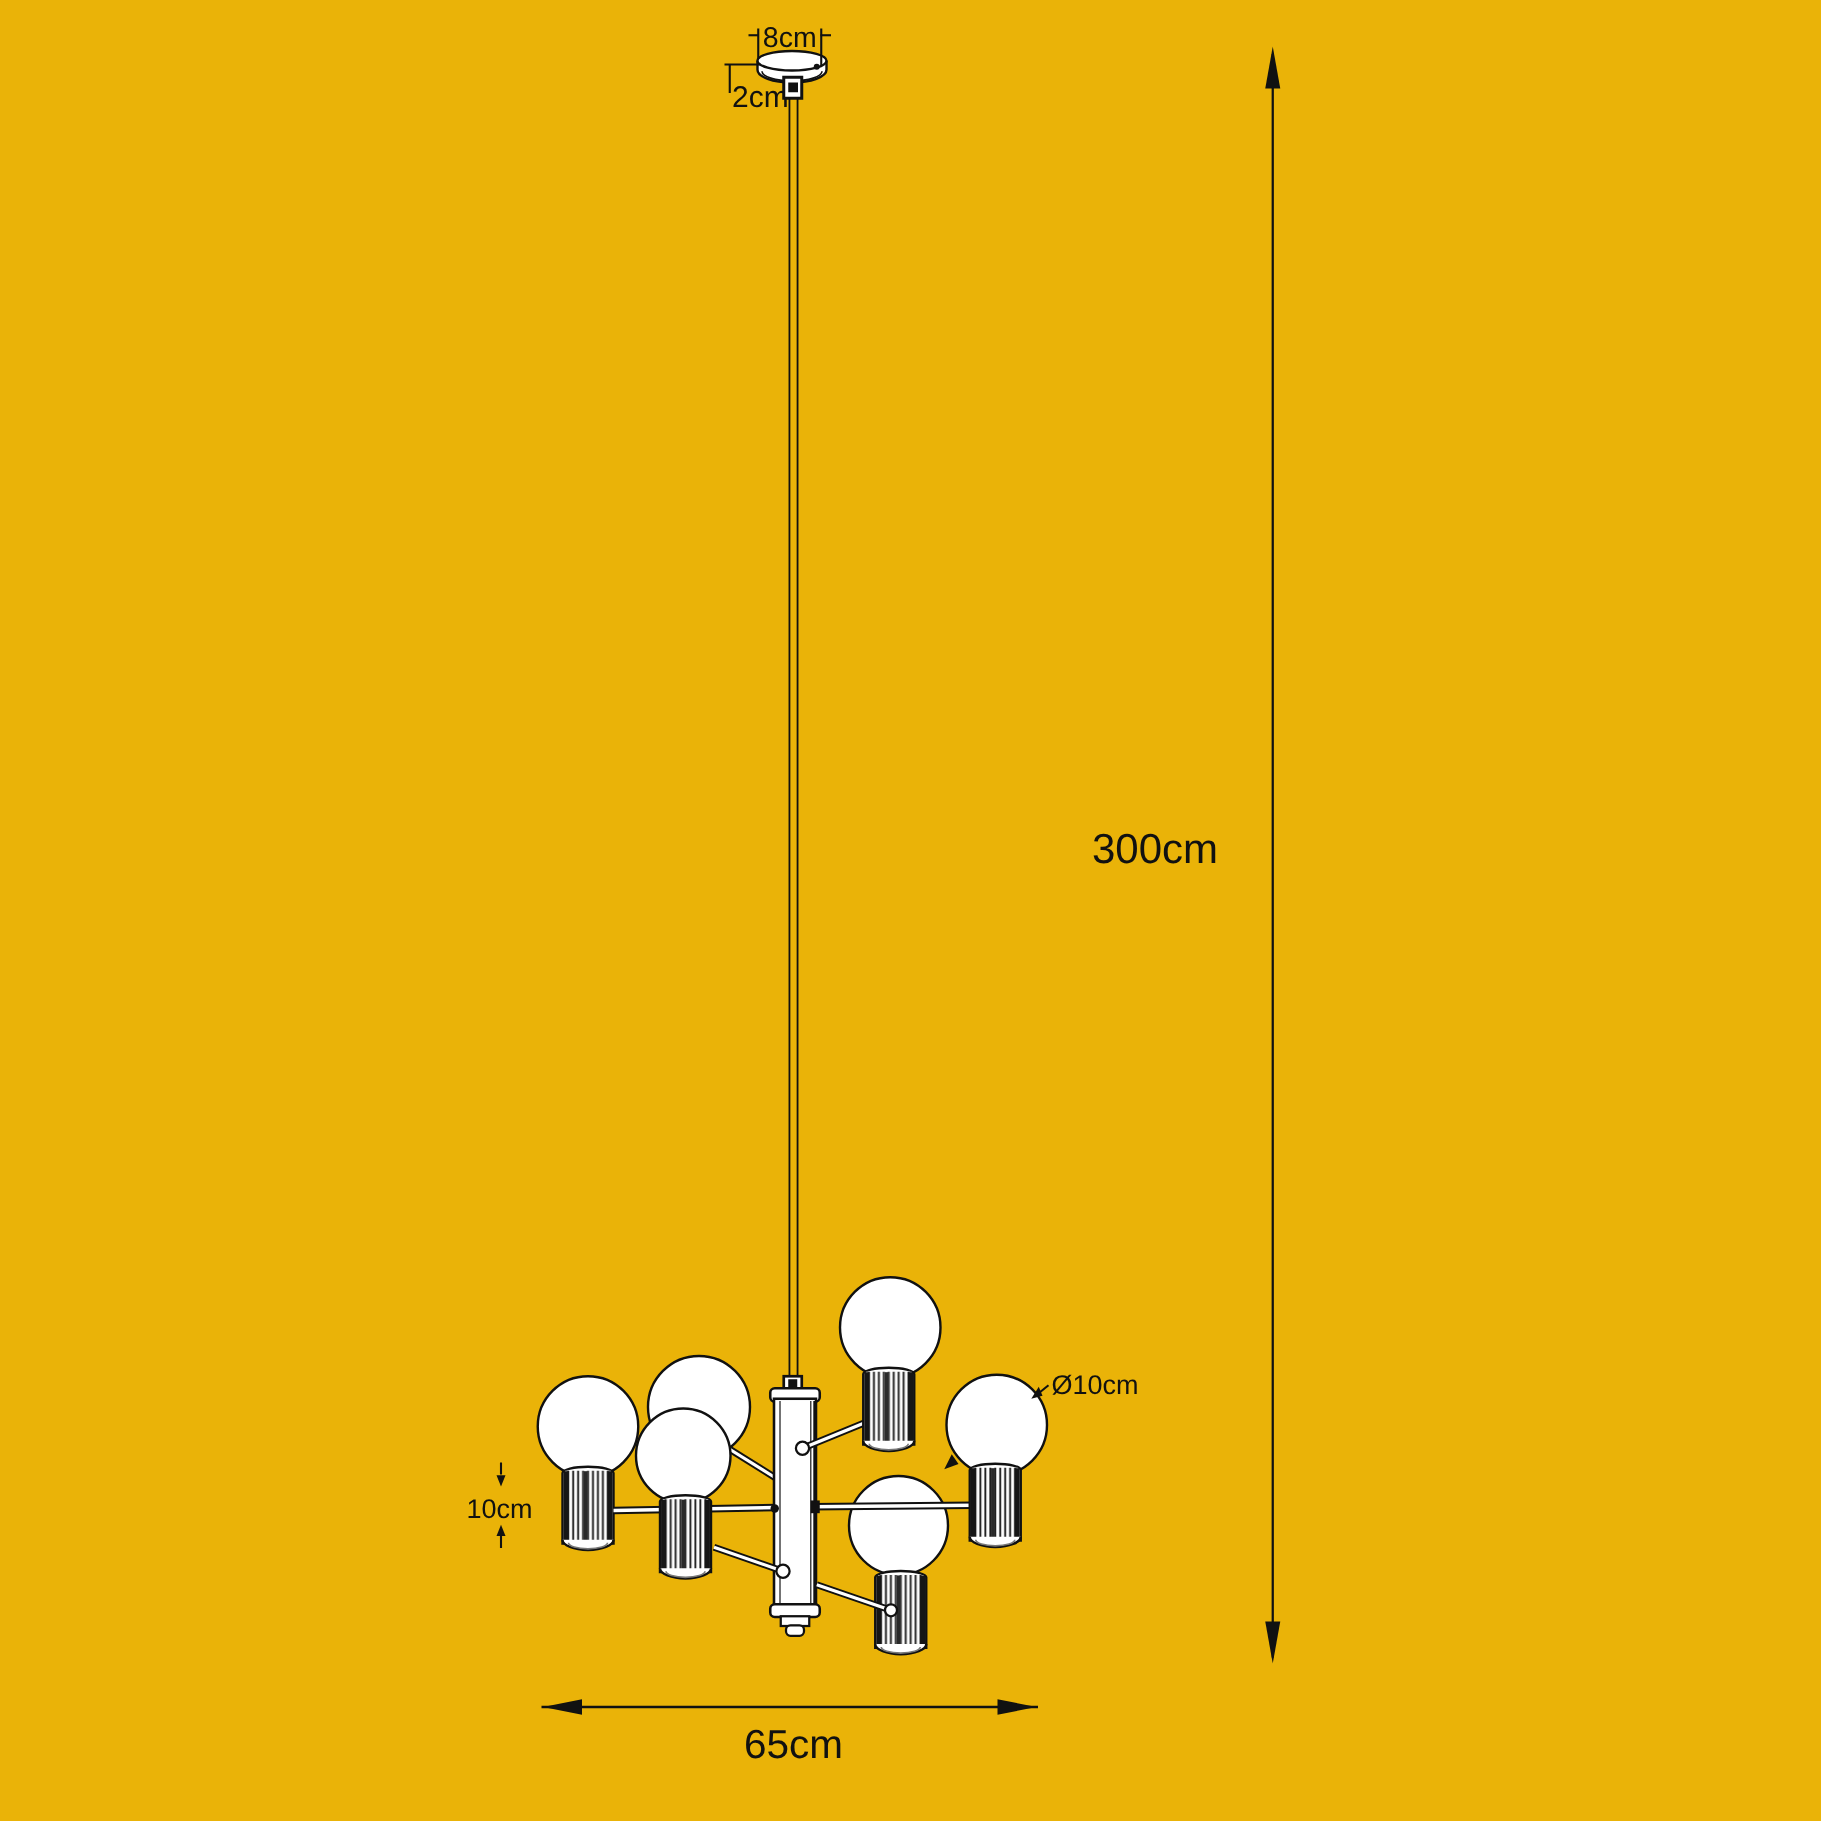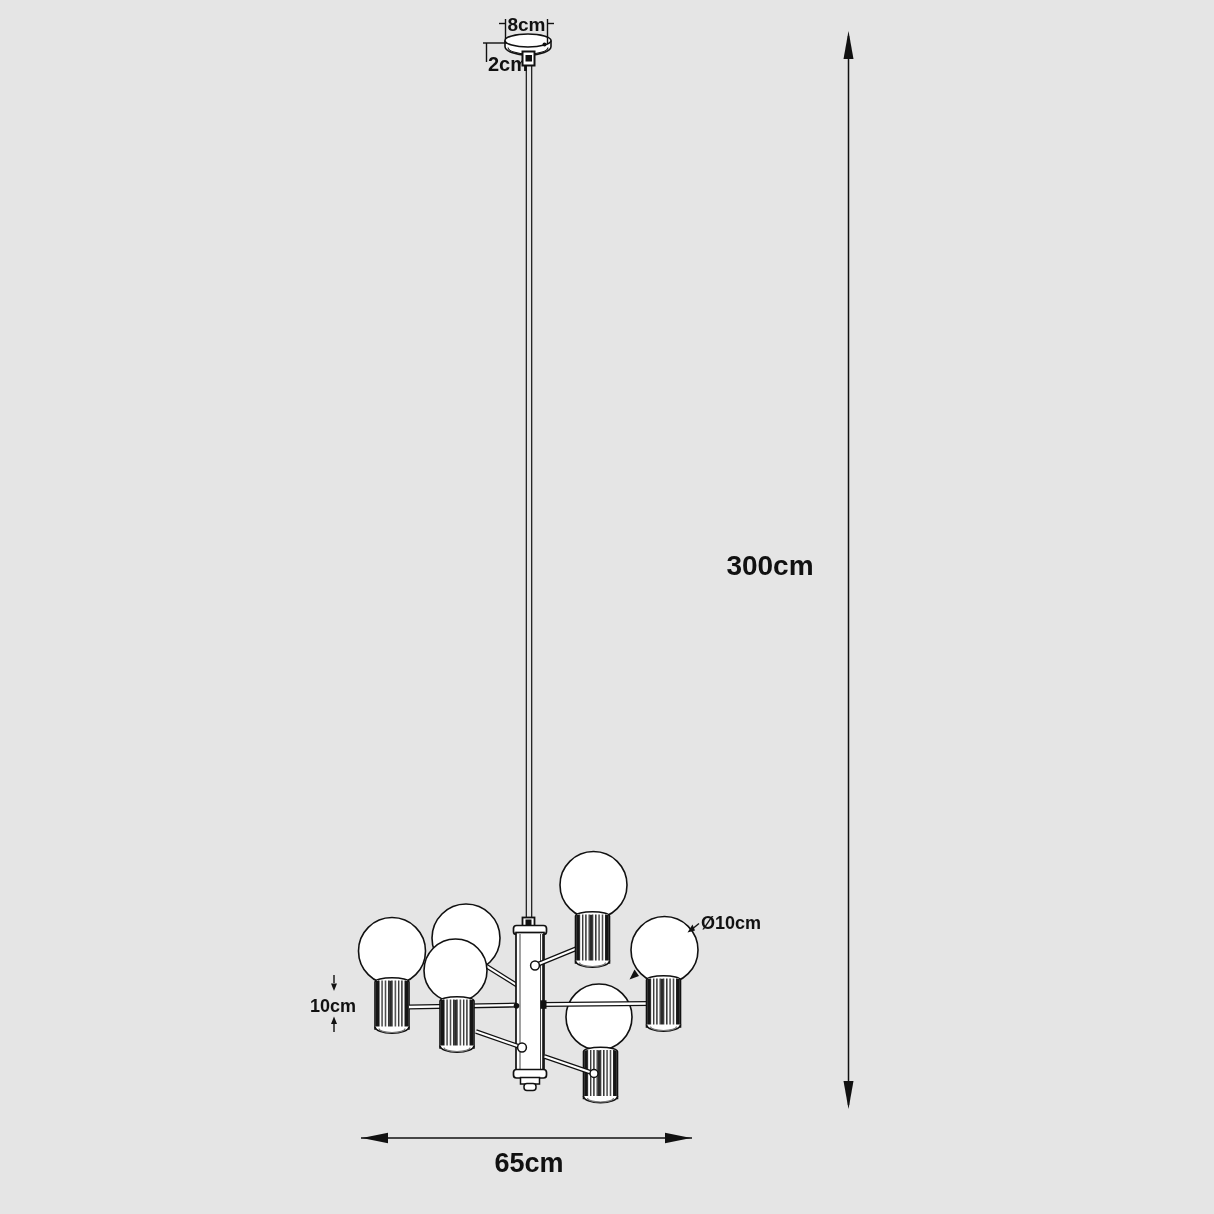--- a/index.html
+++ b/index.html
@@ -1,22 +1,21 @@
 <!DOCTYPE html>
 <html><head>
 <meta charset="utf-8">
 <style>
   html,body{margin:0;padding:0;background:#fff;}
   .stage{
     position:relative;
     width:1214px;height:1214px;
-    background:#e5e5e5;
+    background:#eab308;
     font-family:"Liberation Sans", sans-serif;
     overflow:hidden;
-    font-weight:bold;
   }
   svg{display:block;}
   text{
     font-family:"Liberation Sans", sans-serif;
     fill:#111;
   }
   .dim-lg{font-size:28px;}
   .dim-md{font-size:27px;}
   .dim-sm{font-size:19px;}
   .dim-xs{font-size:18px;}

